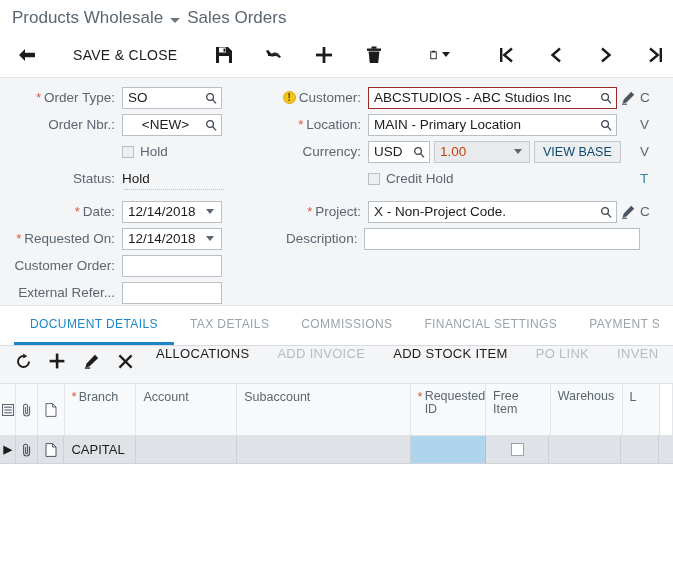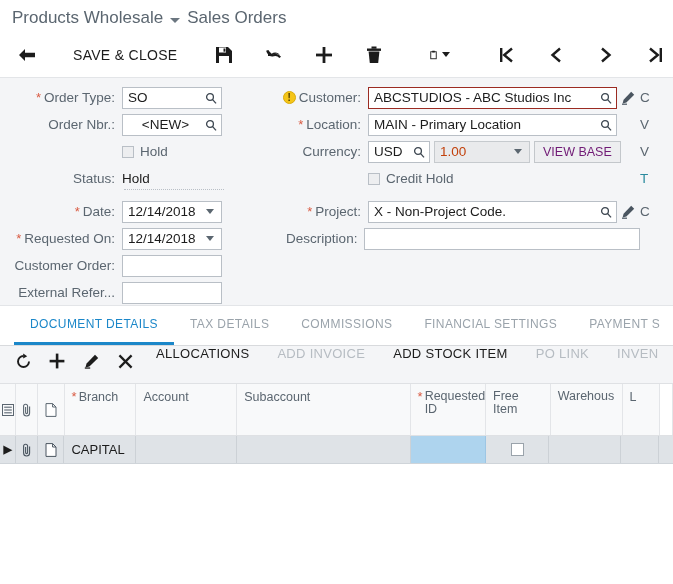--- a/index.html
+++ b/index.html
@@ -136,21 +136,21 @@
 
   .statval { font-size: 13.5px; color: #1c1c1c; }
   .dotline {
     border-bottom: 1px dotted #b9bfc6;
     width: 100px; height: 1px; position: absolute;
   }
 
   .btnflat {
     height: 22px; padding: 0 8px;
     background: #edeef0; border: 1px solid #c3c7cb;
-    font-size: 12.5px; color: #701a75;
+    font-size: 12.5px; color: #0c4a6e;
     display: flex; align-items: center; justify-content: center;
     cursor: pointer; white-space: nowrap;
   }
 
   .cutlabel {
     font-size: 13.5px; color: #5b6670;
     height: 27px; display: flex; align-items: center;
     white-space: nowrap; overflow: hidden;
   }
   .cutlabel.teal { color: #2a8a9e; }

